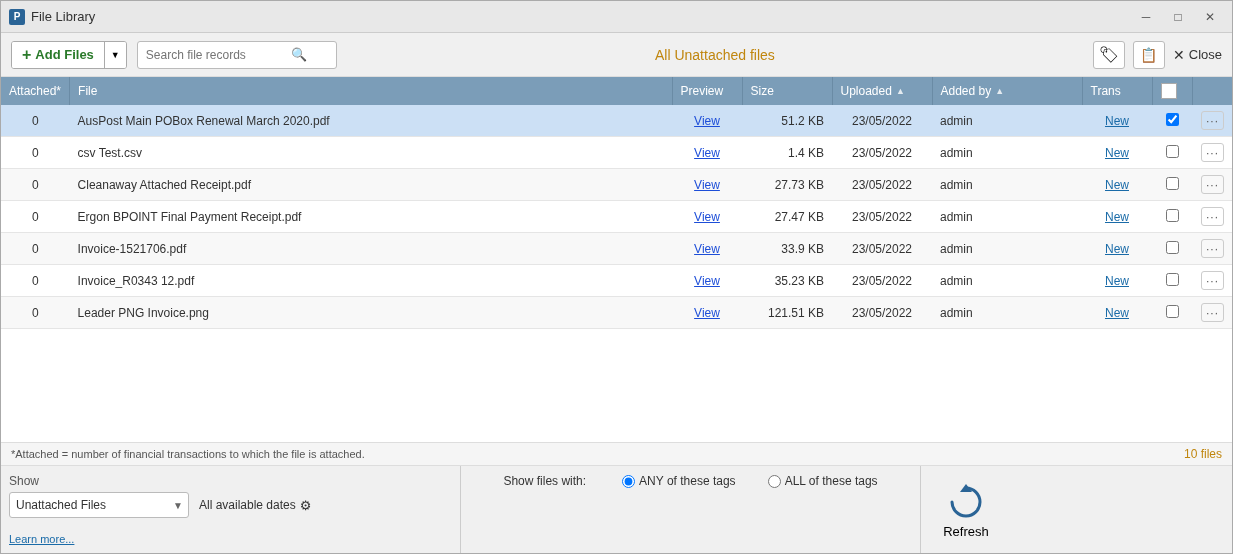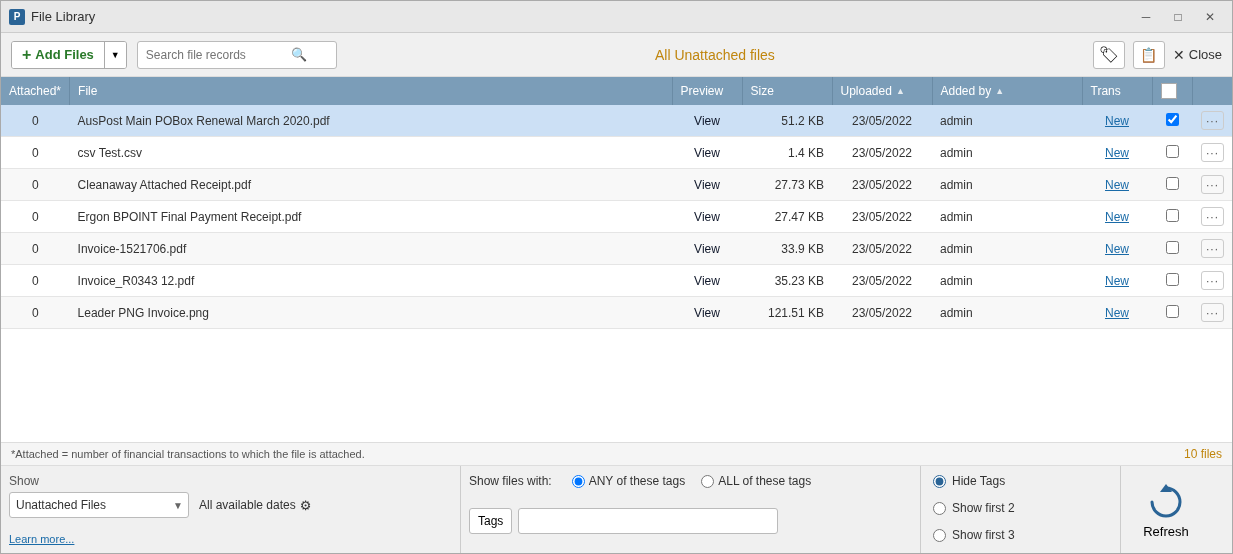--- a/index.html
+++ b/index.html
@@ -192,21 +192,22 @@
     }
     tbody tr:nth-child(odd) { background: #f8f8f8; }
     tbody tr.selected { background: #cce0f5; }
     tbody td {
       padding: 6px 8px;
       font-size: 12px;
       color: #333;
       white-space: nowrap;
     }
     .view-link {
-      color: #0f172a;
+      color: #1d4ed8;
+      text-decoration: underline;
       cursor: pointer;
     }
     .new-link {
       color: #1a6ba8;
       text-decoration: underline;
       cursor: pointer;
     }
     .dots-btn {
       background: none;
       border: 1px solid #ccc;
@@ -322,24 +323,25 @@
       cursor: pointer;
       font-size: 11px;
       margin-top: 4px;
     }
     .tags-section {
       width: 460px;
     }
     .radio-row {
       display: flex;
       align-items: center;
-      gap: 16px;
+      gap: 32px;
       font-size: 12px;
       color: #333;
-      margin-bottom: 20px;
+      margin-bottom: 4px;
+      justify-content: center;
     }
     .radio-label {
       display: flex;
       align-items: center;
       gap: 4px;
       cursor: pointer;
     }
     .tags-input-row {
       display: flex;
       align-items: center;
@@ -603,41 +605,23 @@
           <span style="margin-right:4px;">Show files with:</span>
           <label class="radio-label">
             <input type="radio" name="tags-filter" checked="" style="">
             <span>ANY of these tags</span>
           </label>
           <label class="radio-label">
             <input type="radio" name="tags-filter" style="">
             <span>ALL of these tags</span>
           </label>
         </div>
-        <div class="tags-input-row">
-          <button class="tags-btn">Tags</button>
-          <input type="text" class="tags-input" value="" style="">
-        </div>
       </div>
     </div>
 
-    <div class="bottom-section options-section">
-      <label class="radio-option">
-        <input type="radio" name="display-option" checked="" style="">
-        <span>Hide Tags</span>
-      </label>
-      <label class="radio-option">
-        <input type="radio" name="display-option" style="">
-        <span>Show first 2</span>
-      </label>
-      <label class="radio-option">
-        <input type="radio" name="display-option" style="">
-        <span>Show first 3</span>
-      </label>
-    </div>
 
     <div class="refresh-section">
       <svg width="44" height="44" viewBox="0 0 44 44">
         <path d="M22 8 A14 14 0 1 1 8 22" fill="none" stroke="#2a6496" stroke-width="3" stroke-linecap="round"></path>
         <polygon points="22,4 28,12 16,12" fill="#2a6496"></polygon>
       </svg>
       <span>Refresh</span>
     </div>
   </div>
 </div>

